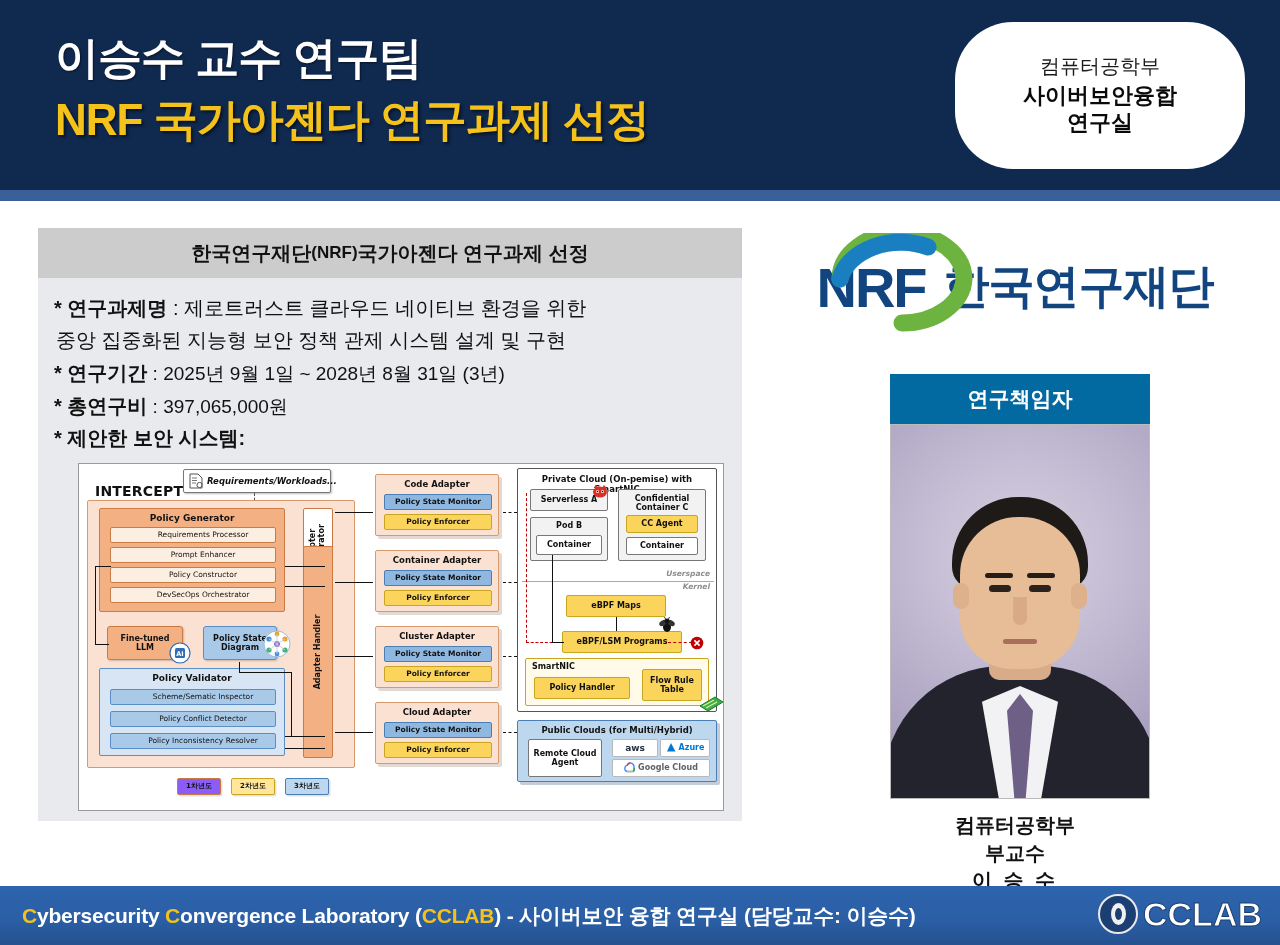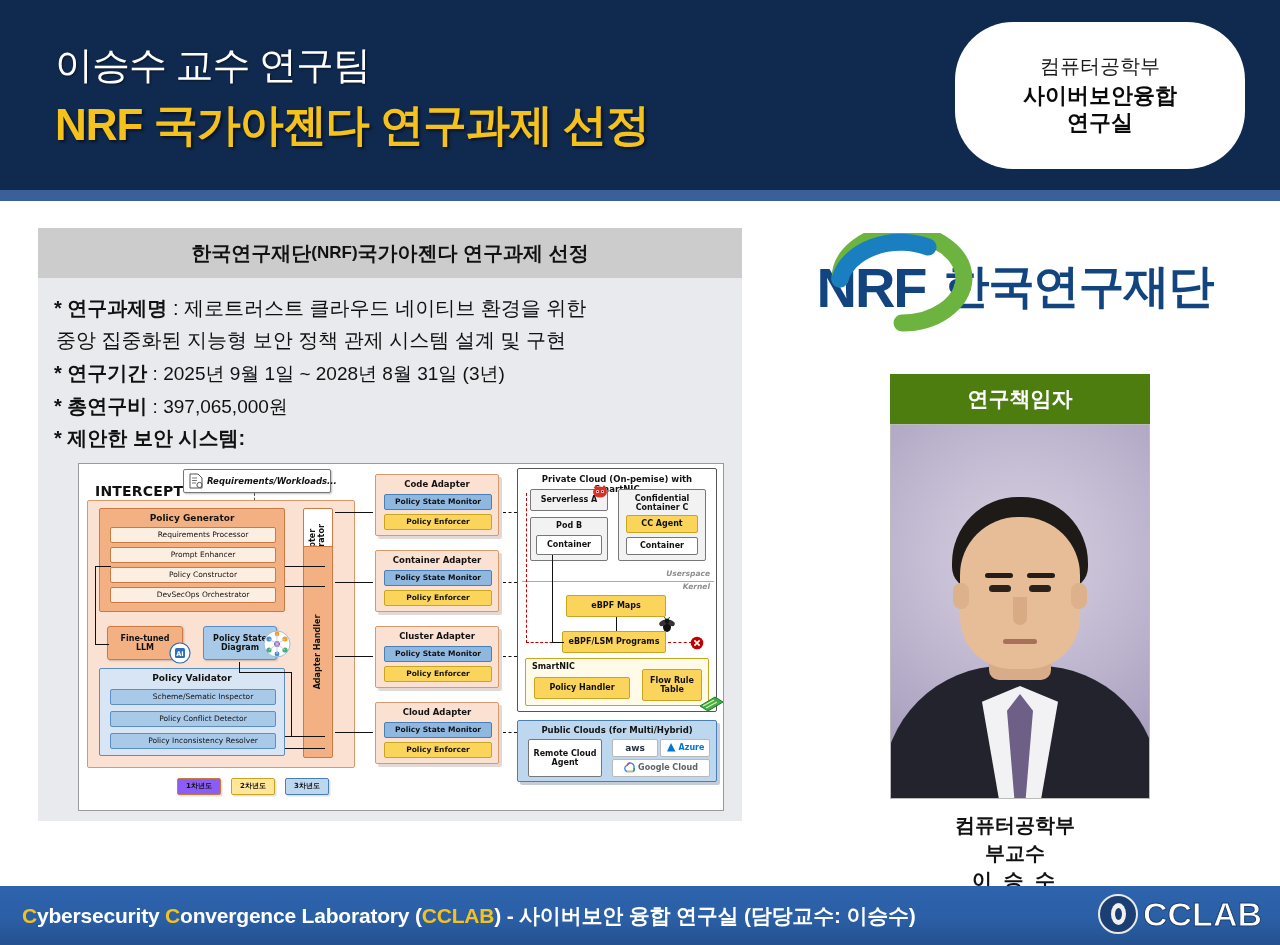--- a/index.html
+++ b/index.html
@@ -14,22 +14,22 @@
   .header {
     position: absolute; left: 0; top: 0; width: 1280px; height: 190px;
     background: #10294f;
   }
   .header-stripe {
     position: absolute; left: 0; top: 190px; width: 1280px; height: 11px;
     background: #3a6099;
   }
   .title-block { position: absolute; left: 55px; top: 30px; }
   .title-line1 {
-    font-size: 38px; font-weight: normal; color: #ffffff; letter-spacing: -1px;
-    line-height: 1.25; text-shadow: 1px 1px 2px rgba(0,0,0,0.5); margin-top: 12px;
+    font-size: 44px; font-weight: bold; color: #ffffff; letter-spacing: -1px;
+    line-height: 1.25; text-shadow: 1px 1px 2px rgba(0,0,0,0.5);
   }
   .title-line2 {
     font-size: 44px; font-weight: bold; color: #f5c21b; letter-spacing: -1px;
     line-height: 1.3; margin-top: 6px; text-shadow: 2px 2px 3px rgba(0,0,0,0.55);
   }
   .title-line2 .nrf { color: #f5c21b; }
 
   .lab-badge {
     position: absolute; left: 955px; top: 22px; width: 290px; height: 147px;
     background: #ffffff; border-radius: 58px;
@@ -198,21 +198,21 @@
   
   .right-panel { position:absolute; left: 780px; top: 228px; width: 470px; }
   .nrf-logo { position: relative; height: 118px; display:flex; align-items:center;
     justify-content:center; gap: 18px; }
   .nrf-text { font-size: 56px; font-weight: bold; color:#12457f; letter-spacing: -2px;
     font-family: "Liberation Sans", sans-serif; }
   .nrf-ko { font-size: 46px; font-weight: bold; color:#12457f; letter-spacing: -1px; }
 
   .pi-head {
     position:absolute; left: 110px; top: 146px; width: 260px; height: 50px;
-    background:#4d7c0f; color:#fff; font-size: 21px; font-weight:bold;
+    background:#0369a1; color:#fff; font-size: 21px; font-weight:bold;
     display:flex; align-items:center; justify-content:center;
   }
   .pi-photo {
     position:absolute; left: 110px; top: 196px; width: 260px; height: 375px;
     border: 1px solid #bbb; overflow: hidden;
     background: linear-gradient(160deg,#c9c2d6 0%, #b6aec8 45%, #a39ab8 100%);
   }
   .pi-caption {
     position:absolute; left: 0; top: 584px; width: 470px; text-align:center;
     font-size: 20px; font-weight: bold; color:#111; line-height: 1.38;
@@ -438,21 +438,21 @@
 
           <div class="wbox" style="left:100px;top:20px;width:88px;height:72px;align-items:flex-start;padding-top:4px;">Confidential Container C</div>
           <div class="ybox" style="left:108px;top:46px;width:72px;height:18px;">CC Agent</div>
           <div class="wbox plain" style="left:108px;top:68px;width:72px;height:18px;">Container</div>
 
           <div class="userspace-lbl" style="top:100px;">Userspace</div>
           <div class="hline" style="left:4px;top:112px;width:192px;"></div>
           <div class="userspace-lbl" style="top:113px;">Kernel</div>
 
           <div class="ybox" style="left:48px;top:126px;width:100px;height:22px;">eBPF Maps</div>
-          <div class="ybox" style="left:44px;top:162px;width:104px;height:22px;text-align:right;">eBPF/LSM Programs</div>
+          <div class="ybox" style="left:44px;top:162px;width:120px;height:22px;text-align:right;">eBPF/LSM Programs</div>
           <div class="arrow-line" style="left:98px;top:148px;width:1px;height:14px;"></div>
 
           <div style="position:absolute;left:140px;top:148px;">
             <svg width="18" height="16" viewBox="0 0 18 16">
                 <ellipse cx="9" cy="10" rx="4" ry="5" fill="#111"></ellipse>
                 <ellipse cx="5" cy="6" rx="4" ry="2.6" fill="#333" transform="rotate(-28 5 6)"></ellipse>
                 <ellipse cx="13" cy="6" rx="4" ry="2.6" fill="#333" transform="rotate(28 13 6)"></ellipse>
                 <circle cx="9" cy="4" r="2.4" fill="#111"></circle>
                 <path d="M7.6 2 L6.4 0 M10.4 2 L11.6 0" stroke="#111" stroke-width="0.8"></path>
               </svg>

